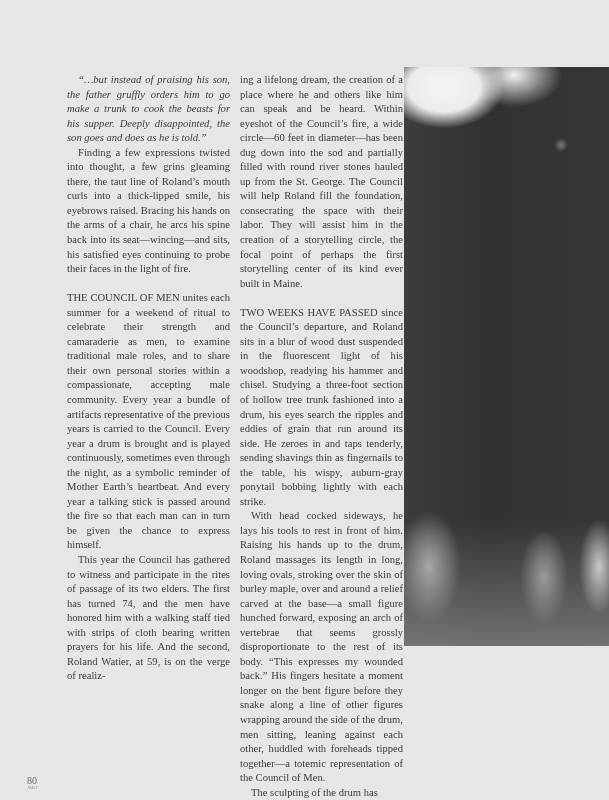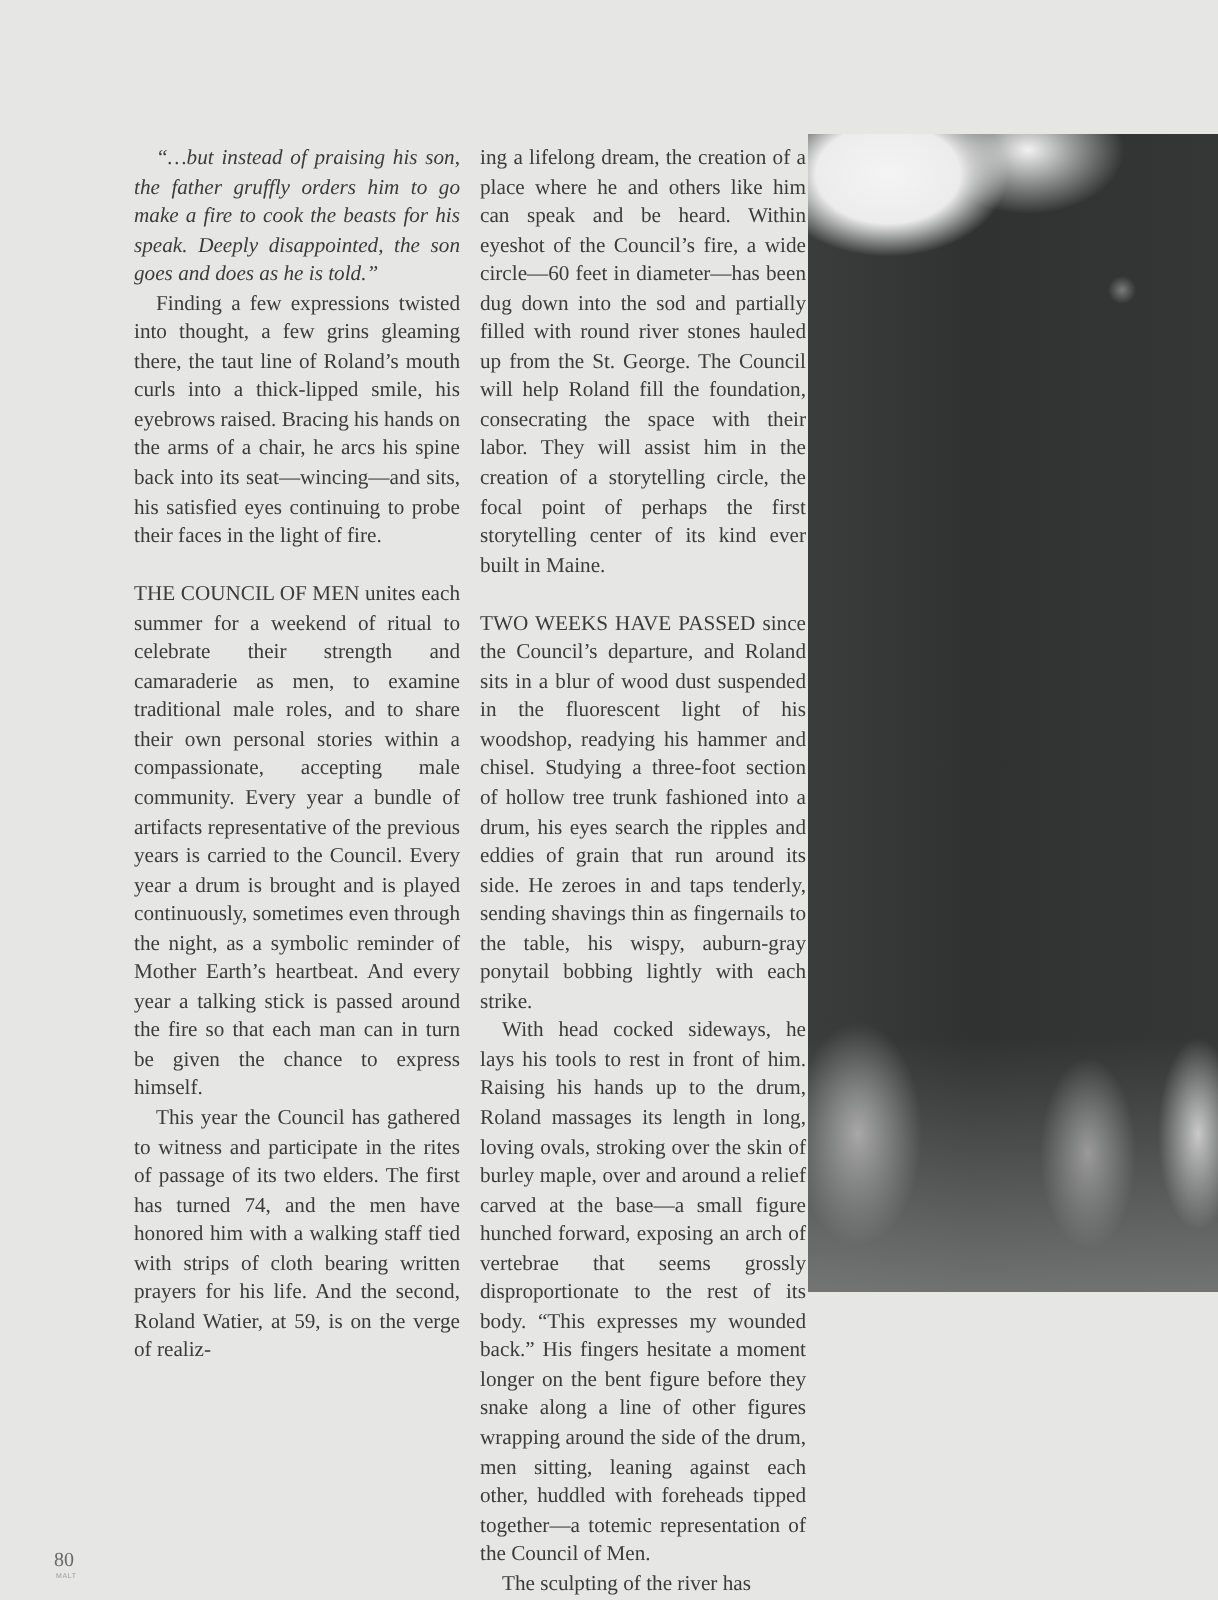--- a/index.html
+++ b/index.html
@@ -55,30 +55,30 @@
     color: #9a9a9a;
     letter-spacing: 0.3px;
   }
 </style>
 </head>
 <body>
 
 <div>
 
   <div class="col" id="col-left">
-    <p class="italic">“…but instead of praising his son, the father gruffly orders him to go make a fire to cook the beasts for his speak. Deeply disappointed, the son goes and does as he is told.”</p>
+    <p class="italic">“…but instead of praising his son, the father gruffly orders him to go make a trunk to cook the beasts for his supper. Deeply disappointed, the son goes and does as he is told.”</p>
     <p>Finding a few expressions twisted into thought, a few grins gleaming there, the taut line of Roland’s mouth curls into a thick-lipped smile, his eyebrows raised. Bracing his hands on the arms of a chair, he arcs his spine back into its seat—wincing—and sits, his satisfied eyes continuing to probe their faces in the light of fire.</p>
     <p class="noindent spaced"><span class="smallcaps">THE COUNCIL OF MEN</span><span> unites each summer for a weekend of ritual to celebrate their strength and camaraderie as men, to examine traditional male roles, and to share their own personal stories within a compassionate, accepting male community. Every year a bundle of artifacts representative of the previous years is carried to the Council. Every year a drum is brought and is played continuously, sometimes even through the night, as a symbolic reminder of Mother Earth’s heartbeat. And every year a talking stick is passed around the fire so that each man can in turn be given the chance to express himself.</span></p>
     <p>This year the Council has gathered to witness and participate in the rites of passage of its two elders. The first has turned 74, and the men have honored him with a walking staff tied with strips of cloth bearing written prayers for his life. And the second, Roland Watier, at 59, is on the verge of realiz-</p>
   </div>
 
   <div class="col" id="col-mid">
     <p class="noindent">ing a lifelong dream, the creation of a place where he and others like him can speak and be heard. Within eyeshot of the Council’s fire, a wide circle—60 feet in diameter—has been dug down into the sod and partially filled with round river stones hauled up from the St. George. The Council will help Roland fill the foundation, consecrating the space with their labor. They will assist him in the creation of a storytelling circle, the focal point of perhaps the first storytelling center of its kind ever built in Maine.</p>
     <p class="noindent spaced"><span class="smallcaps">TWO WEEKS HAVE PASSED</span><span> since the Council’s departure, and Roland sits in a blur of wood dust suspended in the fluorescent light of his woodshop, readying his hammer and chisel. Studying a three-foot section of hollow tree trunk fashioned into a drum, his eyes search the ripples and eddies of grain that run around its side. He zeroes in and taps tenderly, sending shavings thin as fingernails to the table, his wispy, auburn-gray ponytail bobbing lightly with each strike.</span></p>
     <p>With head cocked sideways, he lays his tools to rest in front of him. Raising his hands up to the drum, Roland massages its length in long, loving ovals, stroking over the skin of burley maple, over and around a relief carved at the base—a small figure hunched forward, exposing an arch of vertebrae that seems grossly disproportionate to the rest of its body. “This expresses my wounded back.” His fingers hesitate a moment longer on the bent figure before they snake along a line of other figures wrapping around the side of the drum, men sitting, leaning against each other, huddled with foreheads tipped together—a totemic representation of the Council of Men.</p>
-    <p>The sculpting of the river has</p>
+    <p>The sculpting of the drum has</p>
   </div>
 
   <div class="photo"></div>
 
   <div class="page-number">80</div>
   <div class="page-sub">MALT</div>
 </div>
 
 </body></html>

